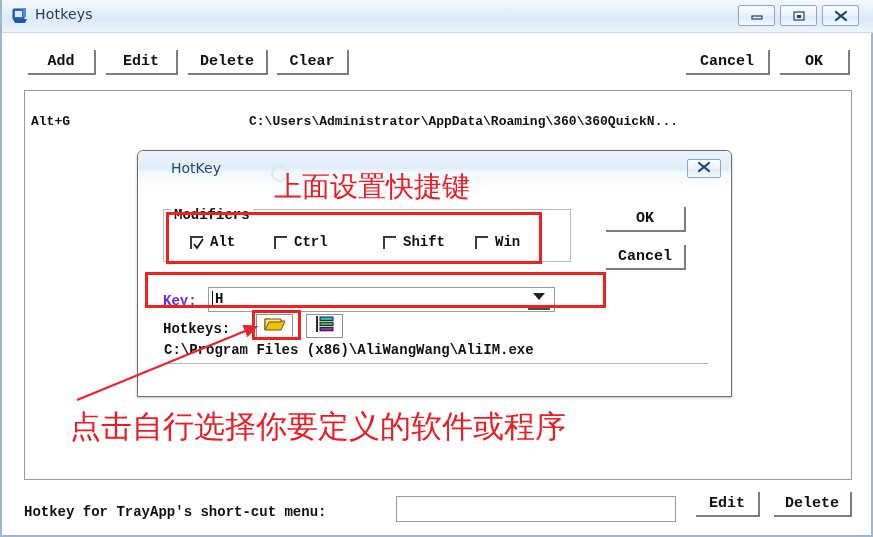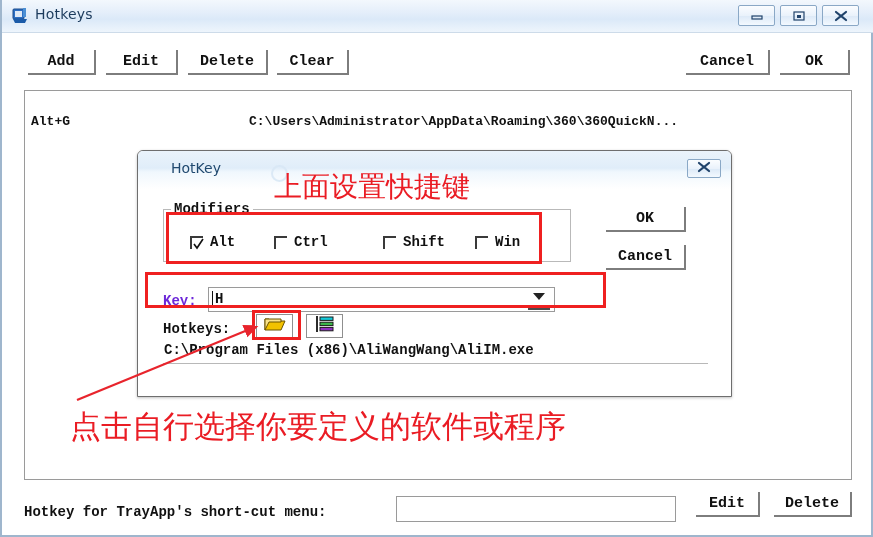--- a/index.html
+++ b/index.html
@@ -134,21 +134,21 @@
     border:1px solid #8aa8c6;border-radius:2px;
     display:flex;align-items:center;justify-content:center;
     box-sizing:border-box;
   }
   
   #mod-group{
     position:absolute;left:25px;top:58px;width:408px;height:53px;
     border:1px solid #b9b9b9;box-sizing:border-box;
   }
   #mod-legend{
-    position:absolute;left:33px;top:50px;
+    position:absolute;left:33px;top:56px;
     background:#ffffff;padding:0 3px;
     font-size:14px;font-weight:bold;color:#111;
   }
   .chk-wrap{
     position:absolute;top:83px;display:flex;align-items:center;gap:7px;
   }
   #cw0{left:52px;} #cw1{left:136px;justify-content:space-between;} #cw2{left:229px;margin-left:16px;} #cw3{left:337px;}
   .chkbox{
     width:13px;height:13px;position:relative;
     border-top:2px solid #3a3a3a;border-left:2px solid #3a3a3a;

